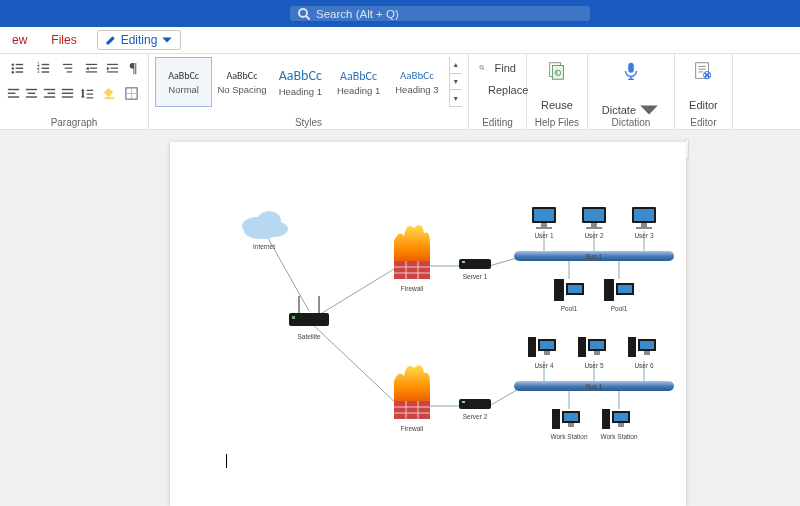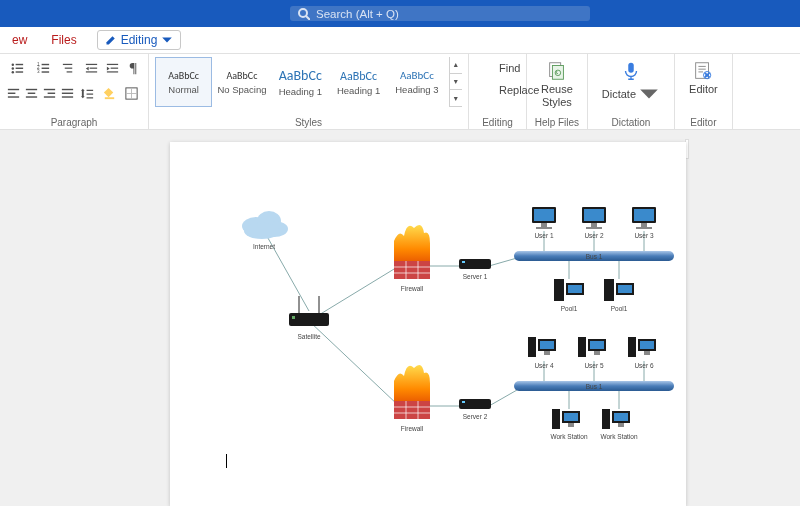--- a/index.html
+++ b/index.html
@@ -23,25 +23,25 @@
 .style-card { width: 60px; height: 50px; border: 1px solid transparent; display: flex; flex-direction: column; align-items: center; justify-content: center; cursor: pointer; font-size: 10px; }
 .style-card.sel { border-color: #9bbbe3; background: #f2f6fb; }
 .style-card .prev { font-family: Calibri, sans-serif; color: #333; }
 .style-card .sname { font-size: 9.5px; color: #555; margin-top: 2px; }
 .style-card.h1 .prev { color: #2e74b5; font-size: 14px; }
 .style-card.h2 .prev { color: #2e74b5; font-size: 12px; }
 .style-card.h3 .prev { color: #2e74b5; font-size: 11px; }
 .vscroll { width: 14px; display: flex; flex-direction: column; border-left: 1px solid #d0d0d0; margin-left: 2px; }
 .vscroll div { flex: 1; display: flex; align-items: center; justify-content: center; border-bottom: 1px solid #d0d0d0; cursor: pointer; font-size: 8px; color: #555; }
 .edgroup { width: 58px; }
-.ed-line { display: flex; align-items: center; gap: 20px; font-size: 11px; color: #444; height: 22px; padding: 0 4px; cursor: pointer; }
+.ed-line { display: flex; align-items: center; gap: 9px; font-size: 11px; color: #444; height: 22px; padding: 0 4px; cursor: pointer; }
 .ed-line svg { width: 12px; height: 12px; fill: #505050; }
 .biggrp { display: flex; flex-direction: column; align-items: center; padding: 3px 8px 12px; cursor: pointer; }
 .biggrp svg { width: 22px; height: 22px; }
-.biggrp .lbl { font-size: 11px; color: #444; margin-top: 1px; display:flex; align-items:center; gap:2px; }
+.biggrp .lbl { font-size: 11px; color: #444; margin-top: 17px; display:flex; align-items:center; gap:2px; }
 .doc-area { background: #f0f0f0; height: 376px; padding: 12px 0 0 170px; overflow: hidden; position: relative; }
 .page { background: #fff; width: 516px; height: 364px; box-shadow: 0 1px 4px rgba(0,0,0,.2); position: relative; }
 .diagram { position: absolute; left: 44px; top: 24px; right: 8px; bottom: 10px; }
 .diagram svg { width: 100%; height: 100%; }
 .dlabel { font-size: 6.5px; fill: #444; font-family: Arial; text-anchor: middle; }
 .ruler-rt { position:absolute; right:112px; top:10px; width:2px; height:18px; background:#fff; box-shadow:0 0 0 1px #ddd; }
 .cursor-line { position:absolute; left:56px; bottom:38px; width:1px; height:14px; background:#000; }
 </style>
 </head>
 <body>

